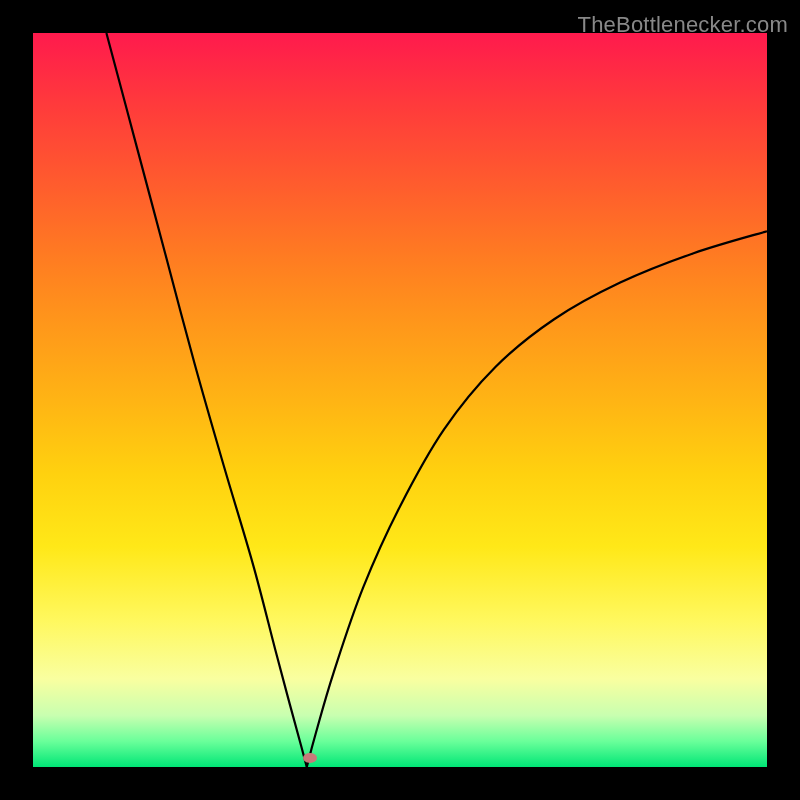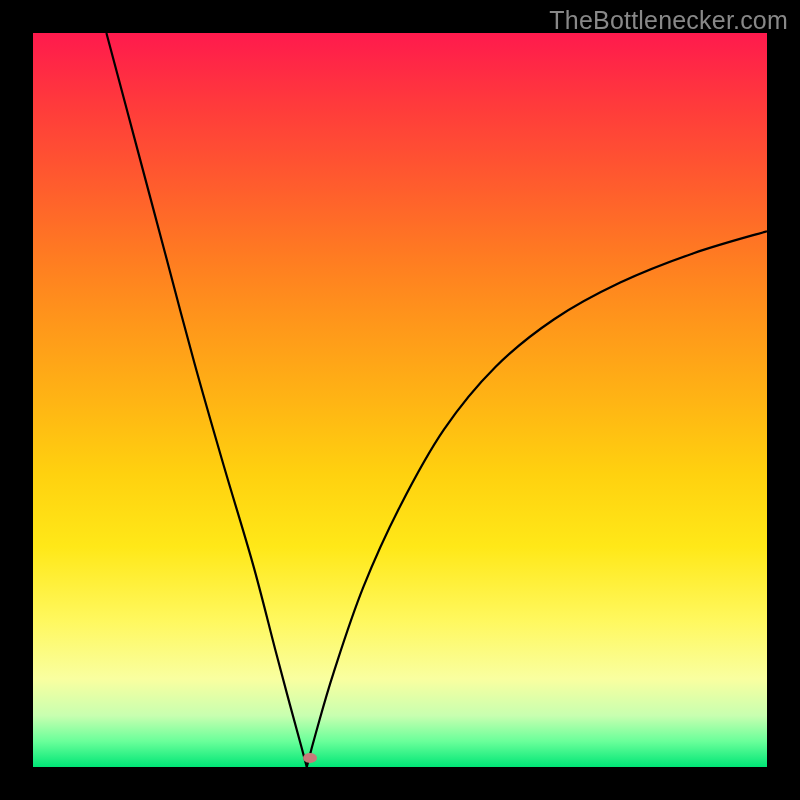--- a/index.html
+++ b/index.html
@@ -28,24 +28,24 @@
       #ffe818 70%,
       #fff85e 80%,
       #f9ffa0 88%,
       #c8ffb0 93%,
       #6aff9a 96.5%,
       #00e676 100%
     );
   }
   .watermark {
     position: absolute;
-    top: 6px;
+    top: 12px;
     right: 12px;
     color: #888;
-    font-size: 25px;
+    font-size: 22px;
     font-family: Arial, sans-serif;
     letter-spacing: 0.2px;
     user-select: none;
   }
   svg.curve {
     position: absolute;
     left: 0;
     top: 0;
     width: 734px;
     height: 734px;

